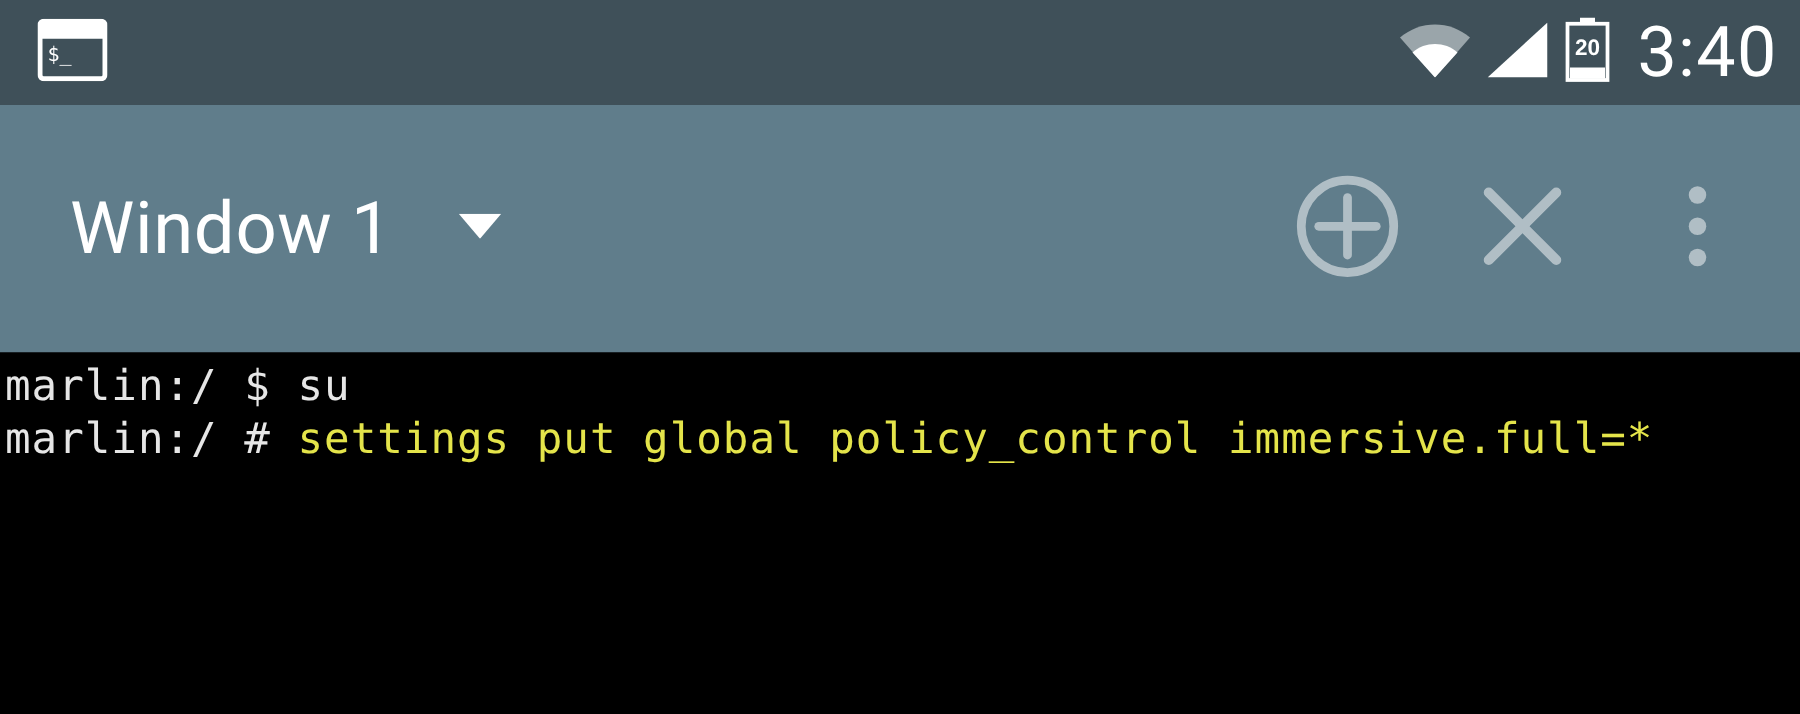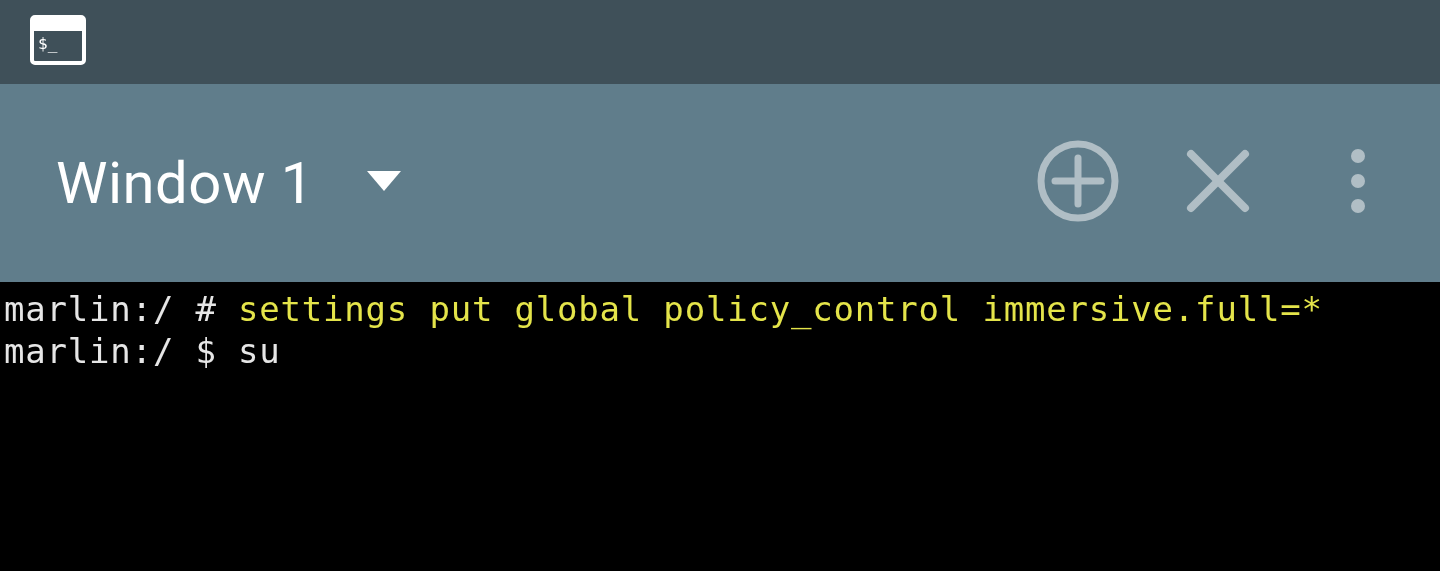--- a/index.html
+++ b/index.html
@@ -79,20 +79,42 @@
 <div class="status-bar">
   <div class="status-left">
     <span>
       <svg width="56" height="50" viewBox="0 0 56 50">
         <rect x="2" y="2" width="52" height="46" rx="3" ry="3" fill="none" stroke="#ffffff" stroke-width="4"></rect>
         <rect x="2" y="2" width="52" height="14" fill="#ffffff"></rect>
         <text x="8" y="34" font-family="monospace" font-size="16" fill="#ffffff">$_</text>
       </svg>
     </span>
   </div>
+  <div class="status-right">
+    <span>
+      <svg width="56" height="44" viewBox="0 0 56 44">
+        <path d="M28 44 L56 12 C40 -2 16 -2 0 12 Z" fill="#9aa5aa"></path>
+        <path d="M28 44 L46 24 C36 15 20 15 10 24 Z" fill="#ffffff"></path>
+      </svg>
+    </span>
+    <span>
+      <svg width="48" height="44" viewBox="0 0 48 44">
+        <path d="M0 44 L48 44 L48 0 Z" fill="#ffffff"></path>
+      </svg>
+    </span>
+    <span>
+      <svg width="36" height="52" viewBox="0 0 36 52">
+        <rect x="12" y="0" width="12" height="5" fill="#ffffff"></rect>
+        <rect x="2" y="5" width="32" height="45" fill="none" stroke="#ffffff" stroke-width="3"></rect>
+        <rect x="4" y="40" width="28" height="9" fill="#ffffff"></rect>
+        <text x="18" y="30" text-anchor="middle" font-family="Arial" font-size="18" font-weight="700" fill="#ffffff">20</text>
+      </svg>
+    </span>
+    <span class="status-time">3:40</span>
+  </div>
 </div>
 
 <div class="app-bar">
   <div class="window-selector">
     <span class="window-title">Window 1</span>
     <span>
       <svg width="34" height="20" viewBox="0 0 34 20">
         <path d="M0 0 L34 0 L17 20 Z" fill="#ffffff"></path>
       </svg>
     </span>
@@ -123,13 +145,13 @@
     <span>
       <svg width="16" height="66" viewBox="0 0 16 66">
         <circle cx="8" cy="8" r="7" fill="#b0bec5"></circle>
         <circle cx="8" cy="33" r="7" fill="#b0bec5"></circle>
         <circle cx="8" cy="58" r="7" fill="#b0bec5"></circle>
       </svg>
     </span>
   </div>
 </div>
 
-<div class="terminal"><span class="tline"><span>marlin:/ # </span><span class="cmd">settings put global policy_control immersive.full=*</span></span><span class="tline"><span>marlin:/ $ </span><span>su</span></span></div>
+<div class="terminal"><span class="tline"><span>marlin:/ $ </span><span>su</span></span><span class="tline"><span>marlin:/ # </span><span class="cmd">settings put global policy_control immersive.full=*</span></span></div>
 
 </body></html>

